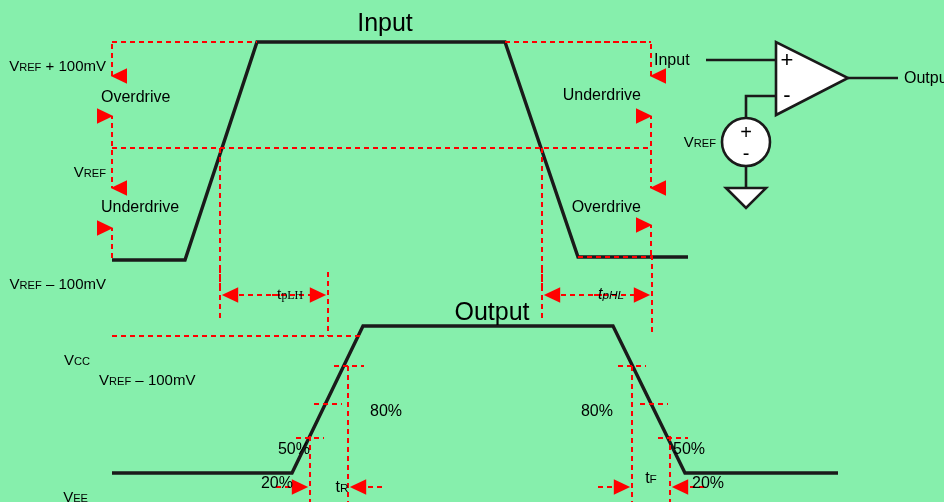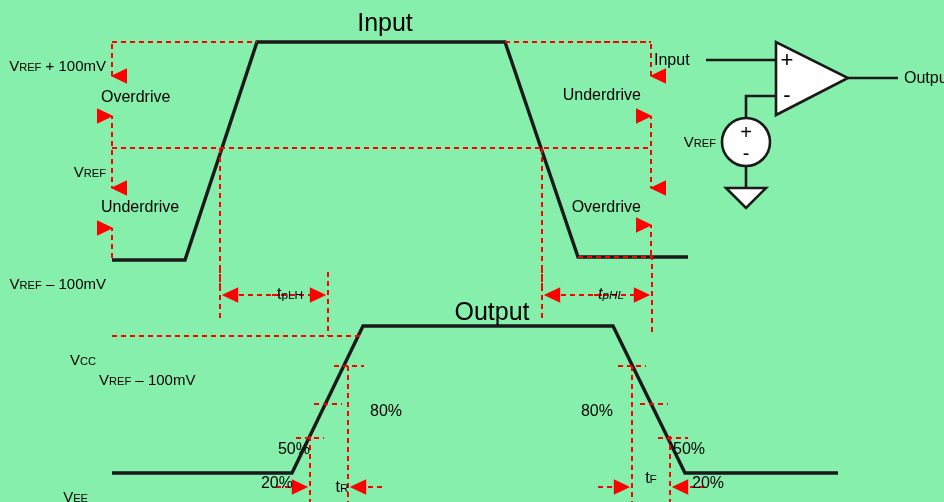--- a/index.html
+++ b/index.html
@@ -156,39 +156,39 @@
   <div class="lbl t-rail anchor-r" style="left:106px; top:260px;"><span>V</span><span class="sub">REF</span><span> – 100mV</span></div>
 
   <div class="lbl t-drive anchor-l" style="left:101px; top:97px;">Overdrive</div>
 
   <div class="lbl t-drive anchor-l" style="left:101px; top:207px;">Underdrive</div>
 
   <div class="lbl t-drive anchor-r" style="left:641px; top:95px;">Underdrive</div>
 
   <div class="lbl t-drive anchor-r" style="left:641px; top:207px;">Overdrive</div>
 
-  <div class="lbl t-rail anchor-r" style="left:96px; top:336px;"><span>V</span><span class="sub">CC</span></div>
+  <div class="lbl t-rail anchor-r" style="left:90px; top:336px;"><span>V</span><span class="sub">CC</span></div>
 
   <div class="lbl t-rail anchor-r" style="left:88px; top:473px;"><span>V</span><span class="sub">EE</span></div>
 
   <div class="lbl t-rail anchor-l" style="left:99px; top:356px;"><span>V</span><span class="sub">REF</span><span> – 100mV</span></div>
 
   <div class="lbl t-pct anchor-l" style="left:370px; top:365px;">80%</div>
 
   <div class="lbl t-pct anchor-r" style="left:310px; top:403px;">50%</div>
 
   <div class="lbl t-pct anchor-r" style="left:293px; top:437px;">20%</div>
 
   <div class="lbl t-pct anchor-r" style="left:613px; top:365px;">80%</div>
 
   <div class="lbl t-pct anchor-l" style="left:673px; top:403px;">50%</div>
 
   <div class="lbl t-pct anchor-l" style="left:692px; top:437px;">20%</div>
 
-  <div class="lbl t-time c-time" style="left:290px; top:294px;"><span>t</span><span class="sub">pLH</span></div>
+  <div class="lbl t-time c-time" style="left:290px; top:294px;font-family:Liberation Serif, serif;"><span>t</span><span class="sub">pLH</span></div>
 
   <div class="lbl t-time c-time" style="left:611px; top:294px;font-style:italic;"><span>t</span><span class="sub">pHL</span></div>
 
   <div class="lbl t-time c-time" style="left:342px; top:487px;"><span>t</span><span class="sub">R</span></div>
 
   <div class="lbl t-time c-time" style="left:651px; top:478px;text-align:center;"><span>t</span><span class="sub">F</span></div>
 
   <div class="lbl t-pin anchor-l" style="left:654px; top:60px;">Input</div>
 
   <div class="lbl t-pin anchor-l" style="left:904px; top:78px;">Output</div>

